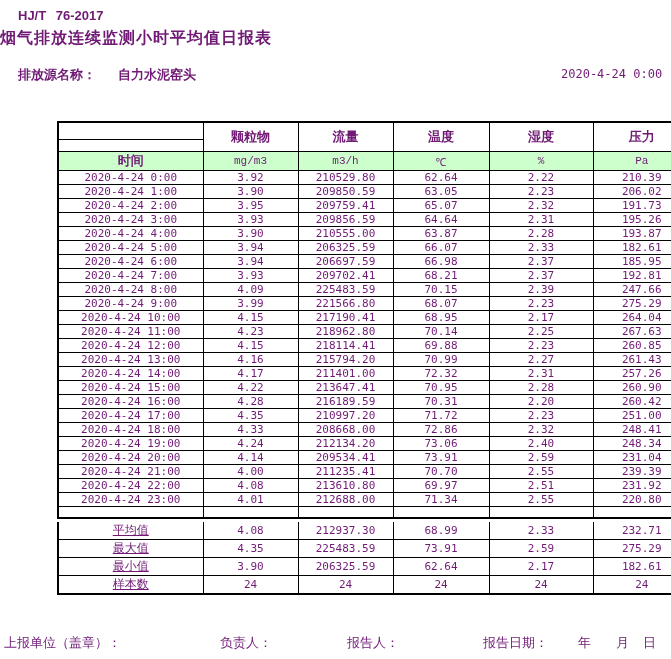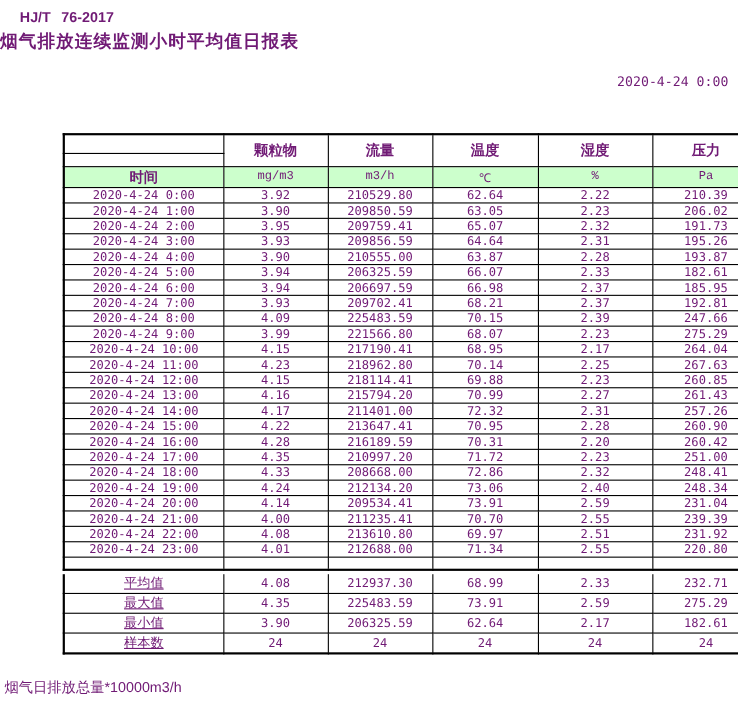--- a/index.html
+++ b/index.html
@@ -34,20 +34,23 @@
   .sig span{position:absolute;top:0;}
 </style>
 </head>
 <body>
 
 <div class="page">
 
   <div class="std">HJ/T 76-2017</div>
   <div class="title">烟气排放连续监测小时平均值日报表</div>
 
+  <div class="source-row">
+    <span>排放源名称：</span><span class="source-name">自力水泥窑头</span>
+  </div>
   <div class="dt">2020-4-24 0:00</div>
 
   <div class="tblwrap">
     <table class="main">
       <colgroup>
         <col style="width:145px">
           <col style="width:95px">
           <col style="width:95px">
         <col style="width:96px">
           <col style="width:104px">
@@ -319,16 +322,24 @@
             <td>24</td>
             <td>24</td>
             <td>24</td>
             <td>24</td>
             <td>24</td>
           </tr>
         </tbody>
     </table>
   </div>
 
-  <div class="note">烟气日排放总量*10000m3/h</div>
-
+
+  <div class="sig">
+    <span style="left:4px">上报单位（盖章）：</span>
+    <span style="left:220px">负责人：</span>
+    <span style="left:347px">报告人：</span>
+    <span style="left:483px">报告日期：</span>
+    <span style="left:578px">年</span>
+    <span style="left:616px">月</span>
+    <span style="left:643px">日</span>
+  </div>
 
 </div>
 
 </body></html>

